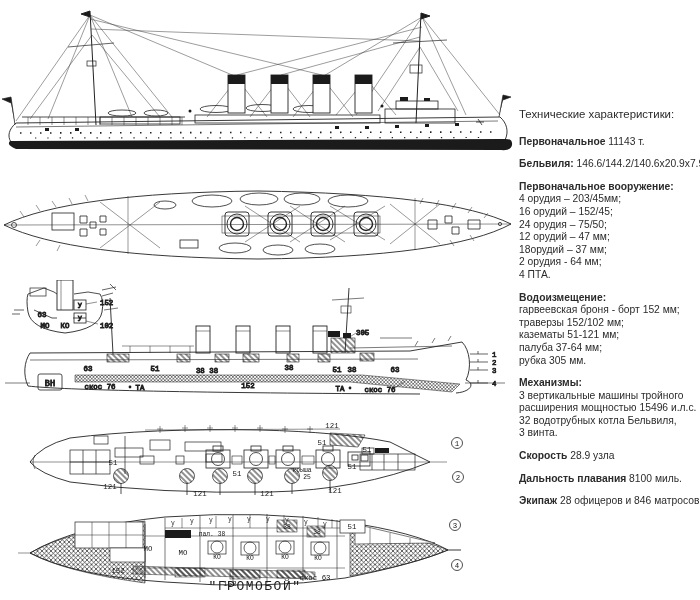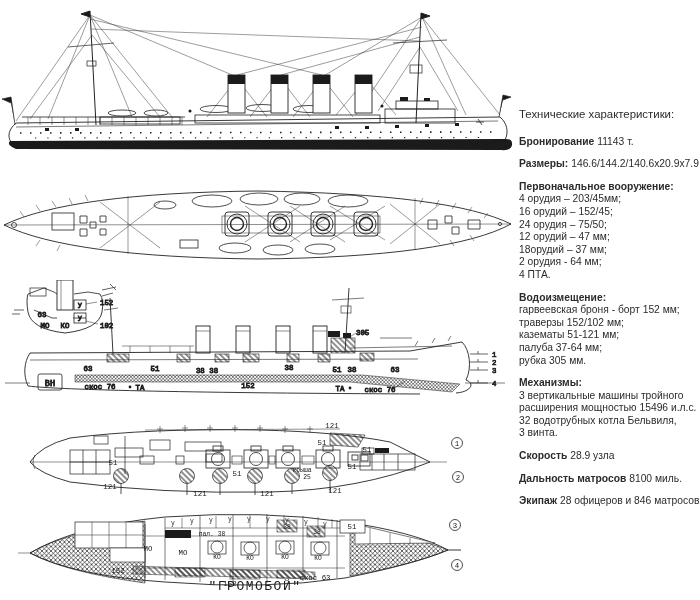--- a/index.html
+++ b/index.html
@@ -443,26 +443,26 @@
       <text class="t7 mid" x="442" y="62">4</text>
     </g>
   </svg>
 
   <div class="caption">"ГРОМОБОЙ"</div>
 
   <div class="specs">
     <div class="title line">Технические характеристики:</div>
 
     <div class="grp line">
-      <b>Бронирование</b>
+      <b>Первоначальное</b>
       <span>11143 т.</span>
     </div>
 
     <div class="grp line">
-      <b>Размеры:</b>
+      <b>Бельвиля:</b>
       <span>146.6/144.2/140.6x20.9x7.9 м</span>
     </div>
 
     <div class="grp">
       <div class="line"><b>Первоначальное вооружение:</b></div>
       <div class="line">4 орудия – 203/45мм;</div>
       <div class="line">16 орудий – 152/45;</div>
       <div class="line">24 орудия – 75/50;</div>
       <div class="line">12 орудий – 47 мм;</div>
       <div class="line">18орудий – 37 мм;</div>
@@ -486,21 +486,21 @@
       <div class="line">32 водотрубных котла Бельвиля,</div>
       <div class="line">3 винта.</div>
     </div>
 
     <div class="grp line">
       <b>Скорость</b>
       <span>28.9 узла</span>
     </div>
 
     <div class="grp line">
-      <b>Дальность матросов</b>
+      <b>Дальность плавания</b>
       <span>8100 миль.</span>
     </div>
 
     <div class="grp line">
       <b>Экипаж</b>
       <span>28 офицеров и 846 матросов</span>
     </div>
   </div>
 
 </div>

